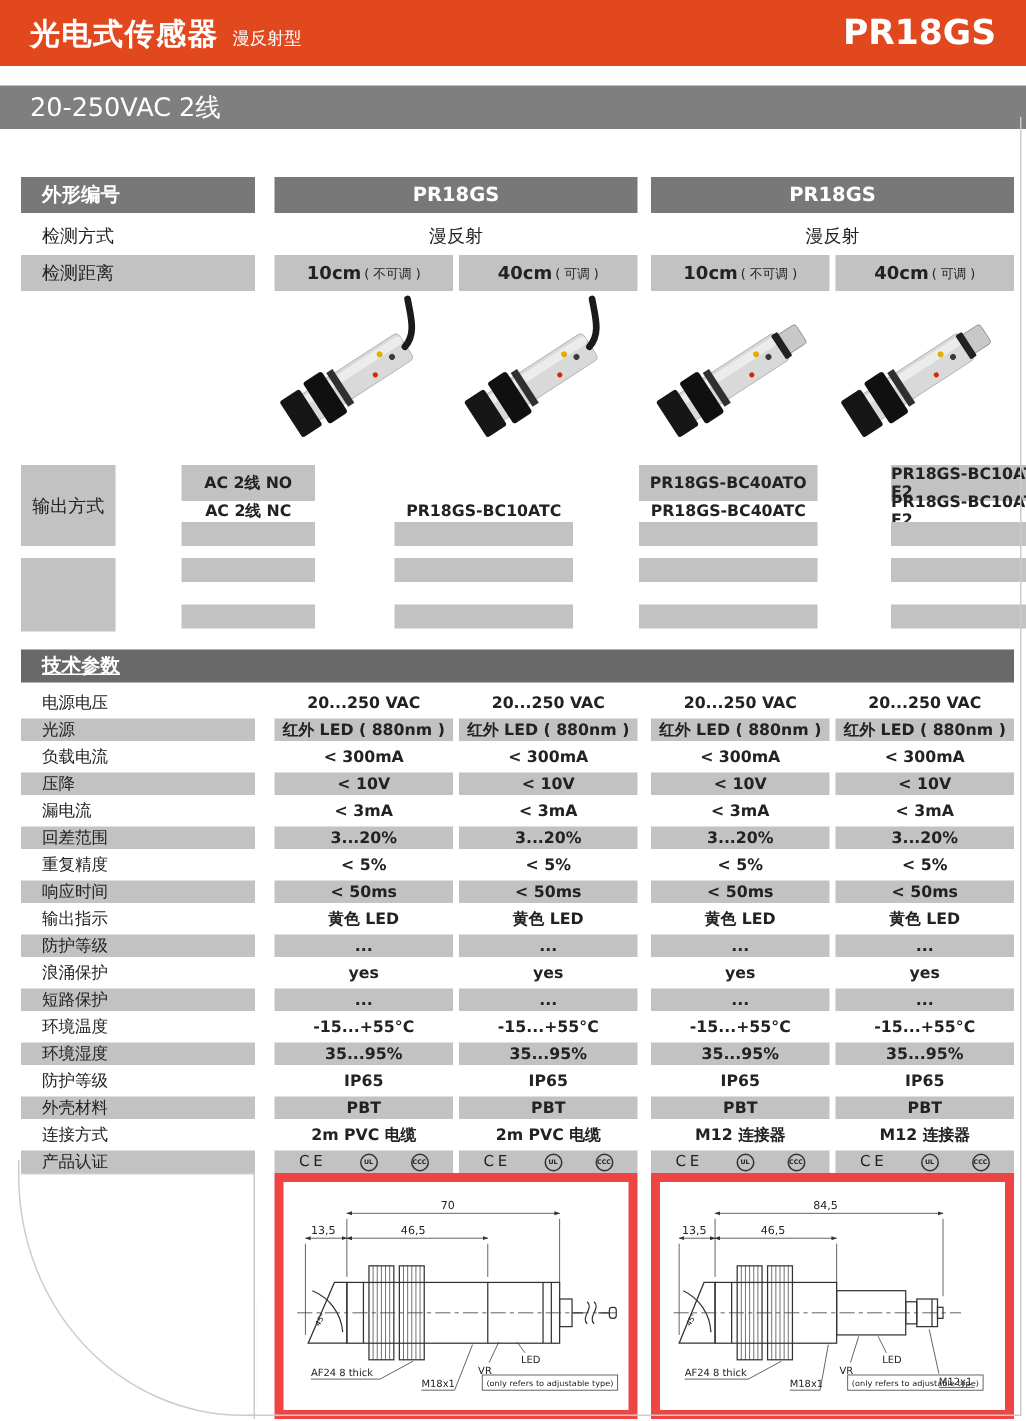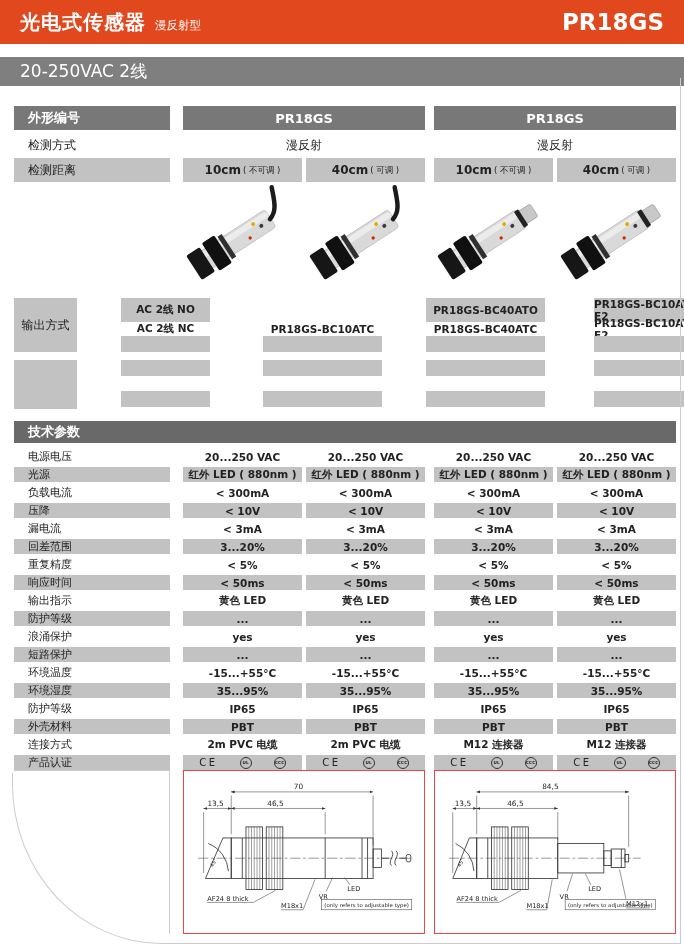--- a/index.html
+++ b/index.html
@@ -15,21 +15,21 @@
   
   .content{margin-left:14px;width:662px;position:relative;}
   .g{display:grid;grid-template-columns:156px 13px 119px 4px 119px 9px 119px 4px 119px;}
   .g11{display:grid;grid-template-columns:63px 4px 89px 13px 119px 4px 119px 9px 119px 4px 119px;gap:20px;}
   .L{grid-column:1}.C1{grid-column:3}.C2{grid-column:5}.C3{grid-column:7}.C4{grid-column:9}
   .S12{grid-column:3/6}.S34{grid-column:7/10}
   .oS{grid-column:3}.oC1{grid-column:5}.oC2{grid-column:7}.oC3{grid-column:9}.oC4{grid-column:11}
   .cell{display:flex;align-items:center;justify-content:center;box-sizing:border-box;}
   .gray{background:#c2c2c2;}
   
-  .hrow{height:24px;margin-top:20px;}
+  .hrow{height:24px;margin-top:32px;}
   .hdr{background:#787878;color:#fff;font-weight:bold;font-size:13px;}
   .hdrL{justify-content:flex-start;padding-left:14px;}
   .mrow{height:22px;margin-top:4px;font-size:12px;}
   .mlbl{justify-content:flex-start;padding-left:14px;}
   .drow{height:24px;margin-top:2px;}
   .dmain{font-size:12px;font-weight:600;}
   .dnote{font-size:8.5px;margin-left:2px;margin-top:2px;}
   .prow{height:112px;}
   .ph{height:110px;}
   
@@ -37,32 +37,32 @@
   .outlabel{position:absolute;left:0;top:0;width:63px;height:54px;background:#c2c2c2;
             display:flex;align-items:center;justify-content:center;font-size:12px;}
   .outlabel2{position:absolute;left:0;top:0;width:63px;height:49px;background:#c2c2c2;}
   .orow{height:16px;font-size:10.5px;}
   .orow .cell{font-weight:600;}
   .osub{font-weight:600;}
   .mt3{margin-top:3px}.mt8{margin-top:8px}
   .sp15{height:15px}
   
   .tbar{height:22px;background:#696969;color:#fff;font-weight:bold;font-size:13px;
-        display:flex;align-items:center;padding-left:14px;margin-top:14px;box-sizing:border-box;}
+        display:flex;align-items:center;padding-left:14px;margin-top:14px;box-sizing:border-box;text-decoration:underline;}
   .trow{height:15px;margin-top:3px;font-size:11px;}
   .trow .lblc{justify-content:flex-start;padding-left:14px;}
   .trow .v{font-weight:600;font-size:10.5px;}
   .certs{display:flex;gap:22px;align-items:center;justify-content:center;}
   .ce{font-size:10px;font-weight:normal;letter-spacing:2.5px;}
   .mk{width:12px;height:12px;border:1px solid #333;border-radius:50%;display:flex;
       align-items:center;justify-content:center;font-size:4.2px;font-weight:bold;box-sizing:border-box;}
   
   .dwrow{margin-top:0px;}
   .lblframe{height:164px;border-top:1px solid #ccc;border-right:1px solid #ccc;box-sizing:border-box;}
-  .dbox{height:164px;border:1px solid #ef4444;box-sizing:border-box;padding:8px 2px 0 2px;}
+  .dbox{height:164px;border:6px solid #ef4444;box-sizing:border-box;padding:8px 2px 0 2px;}
   .dwg{width:100%;height:140px;display:block;}
   .dwg text{fill:#222;stroke:none;}
   
   .arc{position:absolute;left:12px;bottom:3px;width:158px;height:170px;
        border-left:1px solid #ccc;border-bottom:1px solid #ccc;border-bottom-left-radius:150px 160px;}
   .frame-right{position:absolute;top:78px;right:3px;bottom:3px;width:0;border-right:1px solid #ccc;}
   .frame-bottom{position:absolute;left:165px;right:3px;bottom:3px;height:0;border-bottom:1px solid #ccc;}
 </style>
 </head>
 <body>

